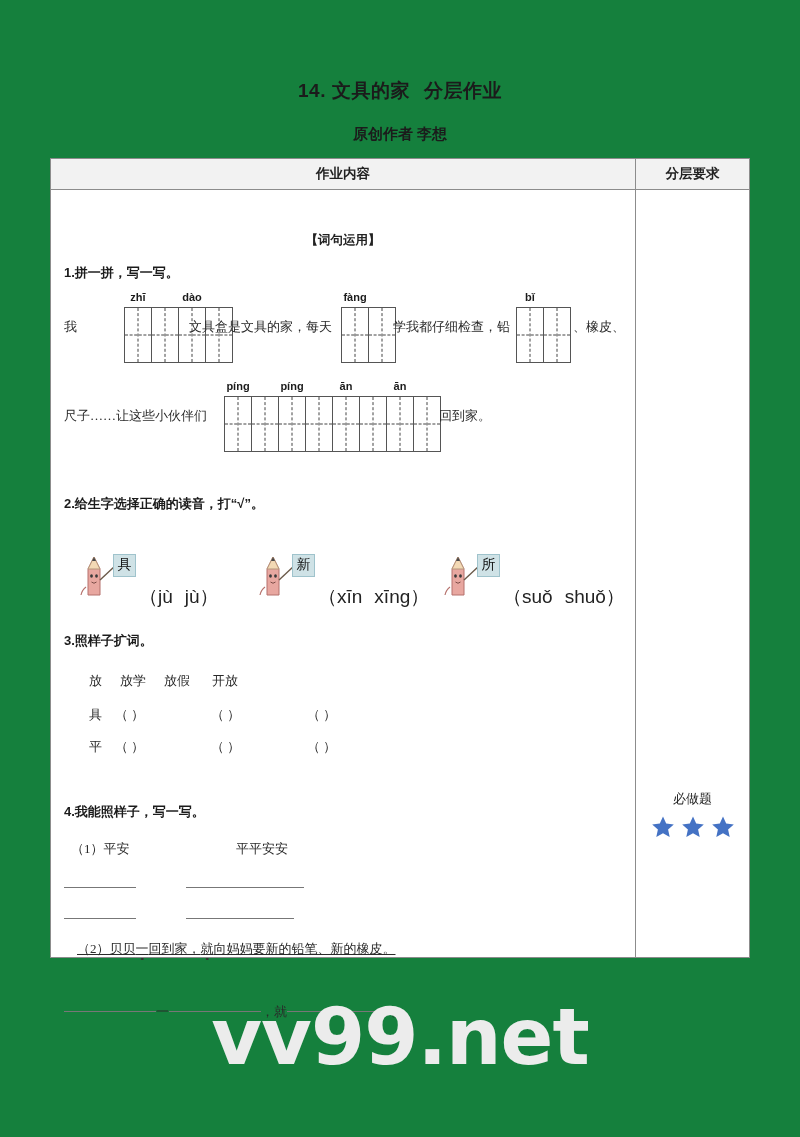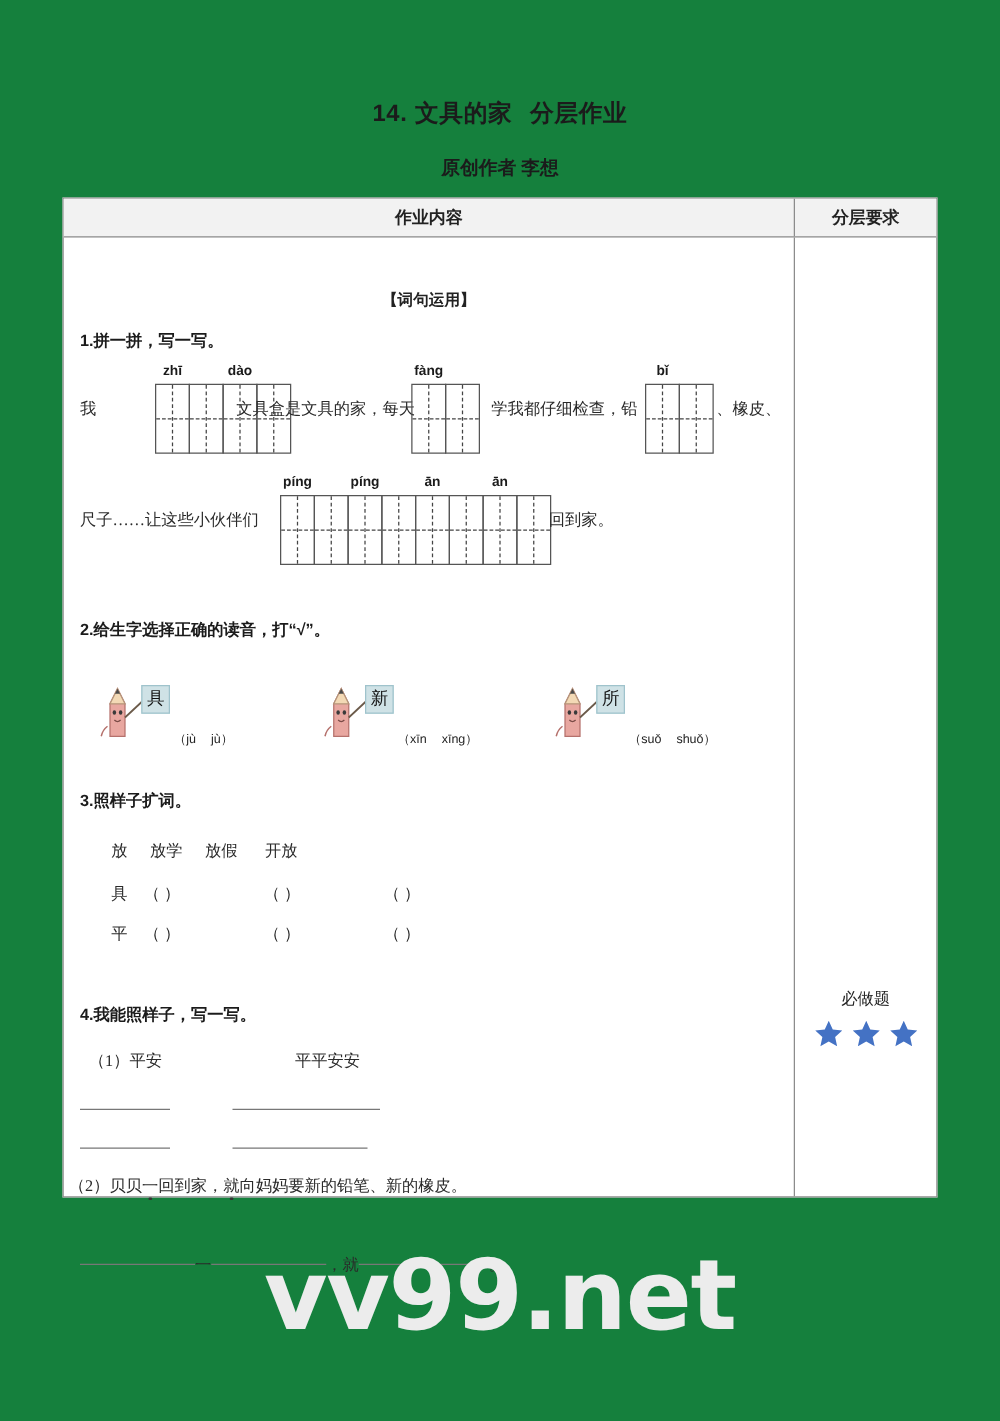--- a/index.html
+++ b/index.html
@@ -139,21 +139,21 @@
   .char-box {
     width: 23px; height: 23px;
     background: #cfe2e6;
     border: 1px solid #9fc3cc;
     display: flex; align-items: center; justify-content: center;
     font-size: 14px; color: #111;
     margin-left: -6px; margin-bottom: 18px;
     font-family: "Liberation Serif", "DejaVu Serif", serif;
   }
   .choice {
-    font-size: 10px; color: #222;
+    font-size: 19px; color: #222;
     margin-left: 3px;
     font-family: "Liberation Sans", "DejaVu Sans", sans-serif;
     white-space: nowrap;
     margin-top: 46px;
   }
   .choice .sp { display: inline-block; width: 12px; }
 
   
   .uline {
     position: absolute;
@@ -250,21 +250,21 @@
               <div class="h"></div>
           </div>
           <div class="tzg">
             <div class="v"></div>
               <div class="h"></div>
           </div>
         </div>
 
         <div class="abs body-text" style="top:128px;left:138px;">文具盒是文具的家，每天</div>
 
-        <div class="tzg-group" style="top:117px;left:278px;">
+        <div class="tzg-group" style="top:117px;left:290px;">
           <div class="tzg">
             <div class="pinyin wide">fàng</div>
             <div class="v"></div>
               <div class="h"></div>
           </div>
           <div class="tzg">
             <div class="v"></div>
               <div class="h"></div>
           </div>
         </div>
@@ -399,21 +399,21 @@
         <div class="abs q-head" style="top:613px;left:13px;">4.我能照样子，写一写。</div>
 
         <div class="abs body-text" style="top:650px;left:20px;">（1）平安</div>
         <div class="abs body-text" style="top:650px;left:185px;">平平安安</div>
 
         <div class="uline" style="top:697px;left:13px;width:72px;"></div>
         <div class="uline" style="top:697px;left:135px;width:118px;"></div>
         <div class="uline" style="top:728px;left:13px;width:72px;"></div>
         <div class="uline" style="top:728px;left:135px;width:108px;"></div>
 
-        <div class="abs body-text" style="top:750px;left:4px;white-space:nowrap;">
+        <div class="abs body-text" style="top:750px;left:26px;white-space:nowrap;text-decoration:underline;">
           <span>（2）贝贝</span><span class="emph">一</span><span>回到家，</span><span class="emph">就</span><span>向妈妈要新的铅笔、新的橡皮。</span>
         </div>
 
         <div class="abs body-text" style="top:783px;left:13px;white-space:nowrap;margin-top:30px;">
           <span class="uline" style="position:relative;display:inline-block;width:92px;top:-4px;"></span><span>一</span><span class="uline" style="position:relative;display:inline-block;width:92px;top:-4px;"></span><span>，</span><span>就</span><span class="uline" style="position:relative;display:inline-block;width:104px;top:-4px;"></span><span>。</span>
         </div>
 
       </div>
 
       <div class="col-level">

